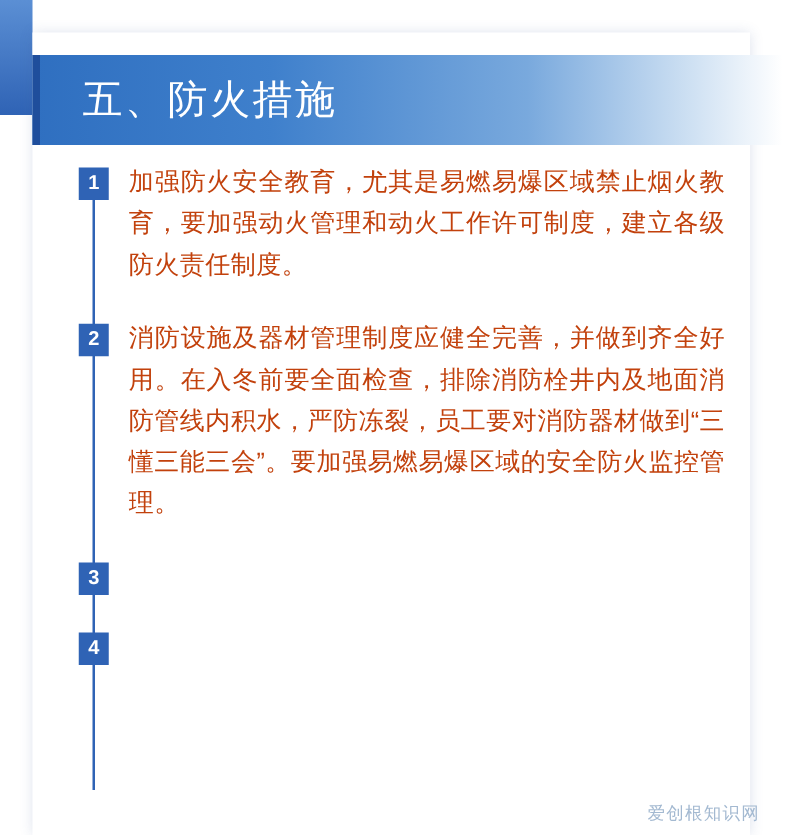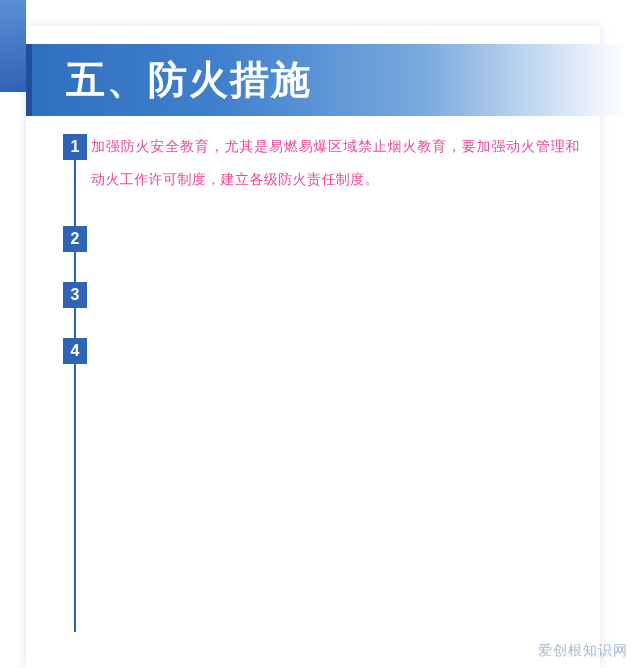--- a/index.html
+++ b/index.html
@@ -69,22 +69,22 @@
     width: 6px;
     height: 72px;
     background: #1f4e9c;
   }
   .header-title {
     position: absolute;
     left: 40px;
     top: 50%;
     transform: translateY(-50%);
     color: #ffffff;
-    font-size: 39px;
-    font-weight: bold;
+    font-size: 32px;
+    font-weight: normal;
     letter-spacing: 2px;
     white-space: nowrap;
     text-align: center;
   }
   .content {
     position: absolute;
     left: 26px;
     top: 130px;
     width: 574px;
     bottom: 0;
@@ -119,31 +119,31 @@
     background: #2f63b5;
     color: #ffffff;
     font-size: 16px;
     font-weight: bold;
     line-height: 26px;
     text-align: center;
     font-family: "Liberation Sans", sans-serif;
   }
   .item-text {
     flex: 1 1 auto;
-    margin-left: 4px;
+    margin-left: 16px;
     margin-right: 20px;
-    color: #ec4899;
-    font-size: 14px;
+    color: #c2410c;
+    font-size: 20px;
     line-height: 33px;
     text-align: justify;
     letter-spacing: 0.4px;
   }
   .watermark {
     position: absolute;
-    right: 12px;
+    right: 32px;
     bottom: 8px;
     color: #9fb6cf;
     font-size: 14px;
     letter-spacing: 1px;
     opacity: 0.95;
   }
 </style>
 </head>
 <body>
 
@@ -164,20 +164,21 @@
     <div class="timeline"></div>
     <div class="items">
 
       <div class="item">
         <div class="marker">1</div>
         <div class="item-text">加强防火安全教育，尤其是易燃易爆区域禁止烟火教育，要加强动火管理和动火工作许可制度，建立各级防火责任制度。</div>
       </div>
 
       <div class="item">
         <div class="marker">2</div>
+        <div class="item-text">消防设施及器材管理制度应健全完善，并做到齐全好用。在入冬前要全面检查，排除消防栓井内及地面消防管线内积水，严防冻裂，员工要对消防器材做到“三懂三能三会”。要加强易燃易爆区域的安全防火监控管理。</div>
       </div>
 
       <div class="item">
         <div class="marker">3</div>
       </div>
 
       <div class="item">
         <div class="marker">4</div>
       </div>
 

